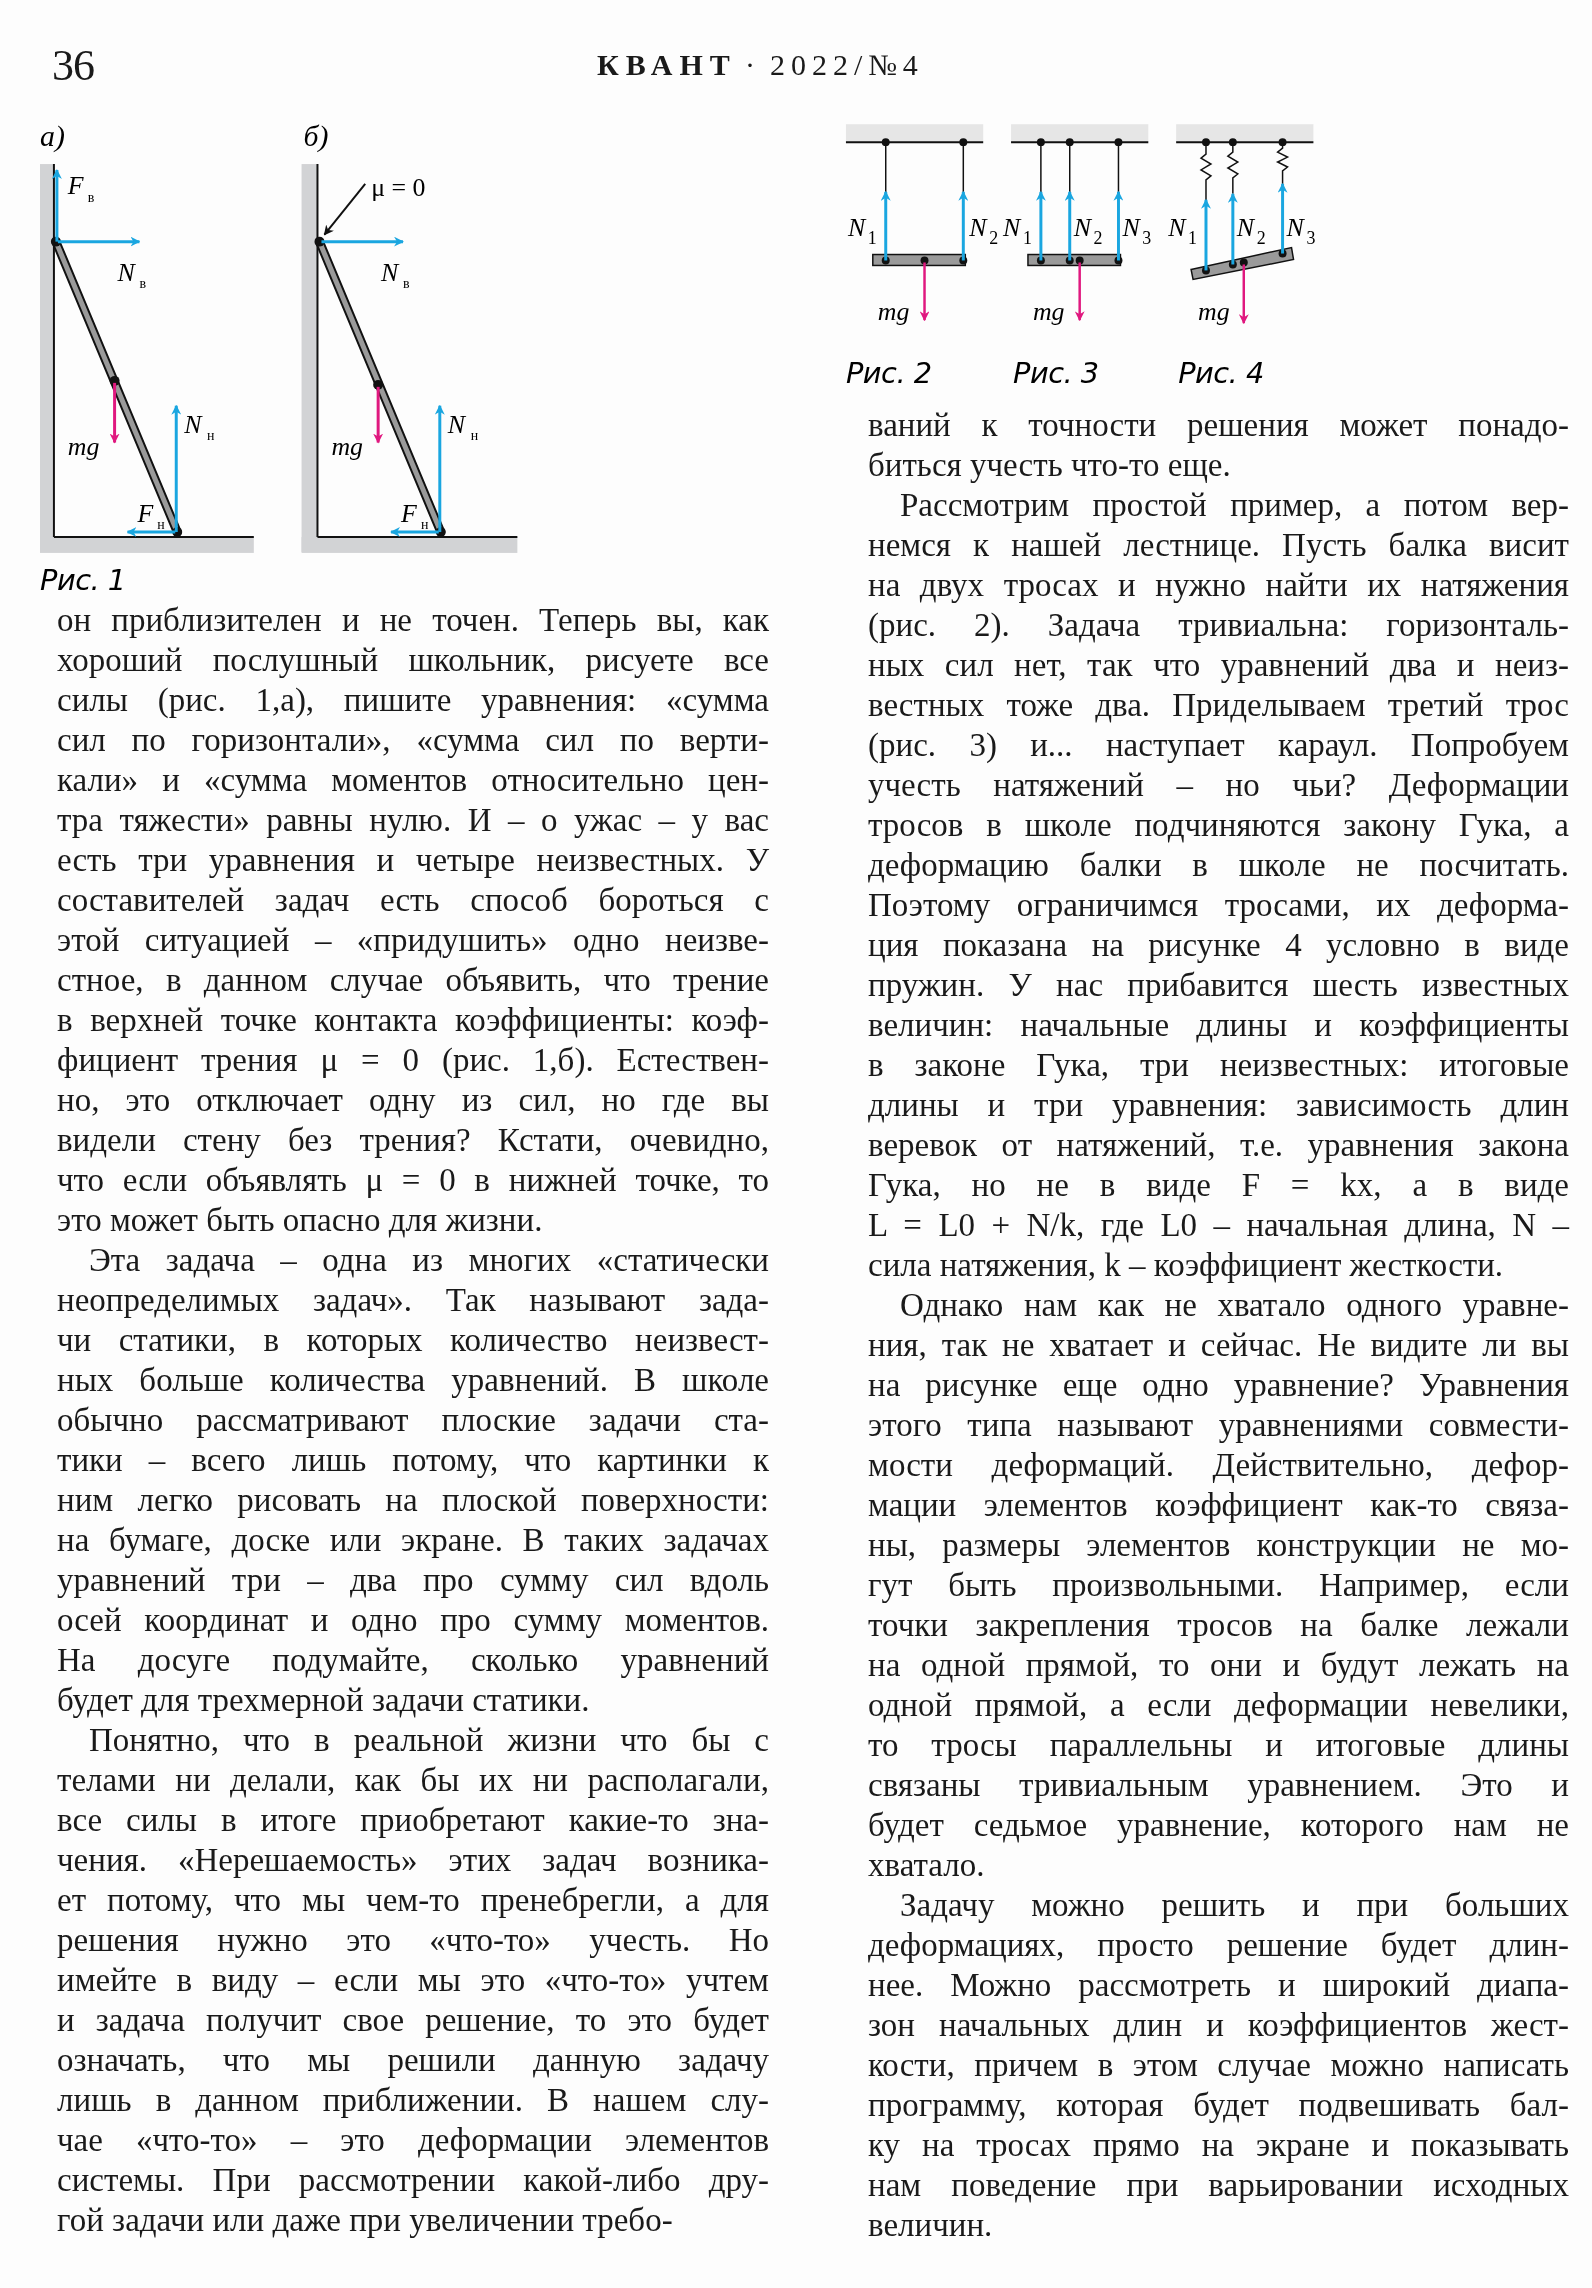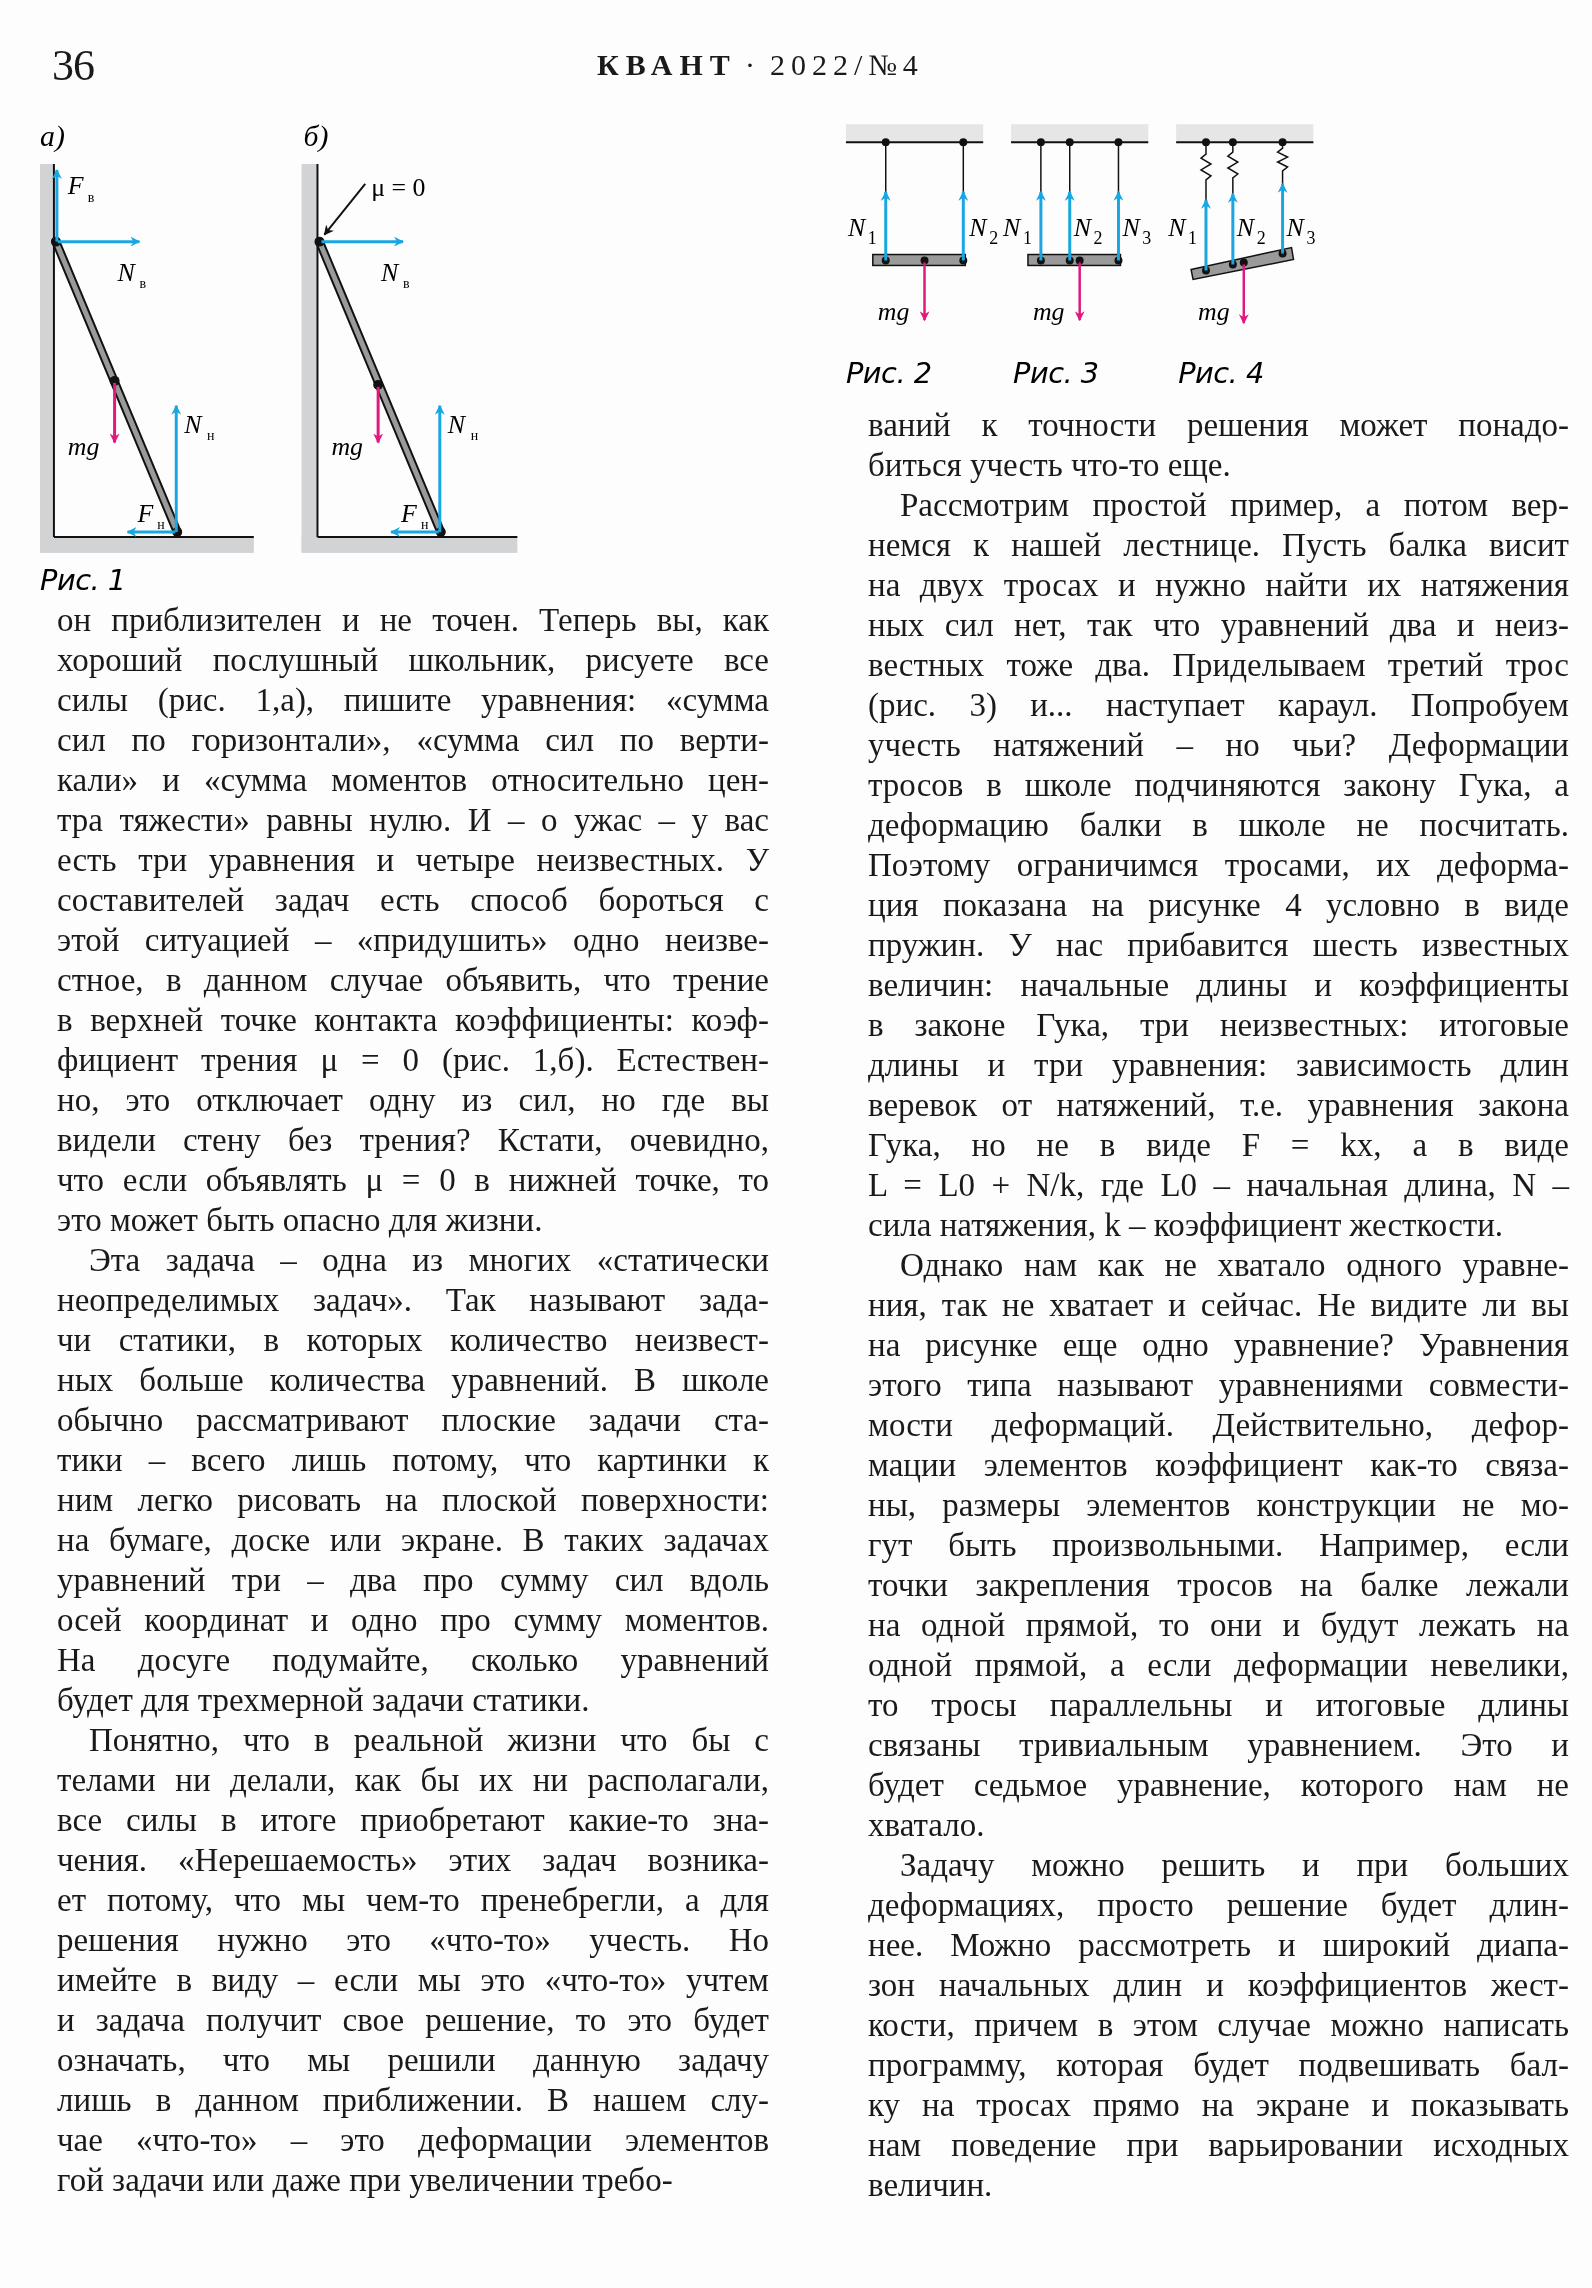--- a/index.html
+++ b/index.html
@@ -229,29 +229,31 @@
     <span class="line">телами ни делали, как бы их ни располагали,</span>
     <span class="line">все силы в итоге приобретают какие-то зна-</span>
     <span class="line">чения. «Нерешаемость» этих задач возника-</span>
     <span class="line">ет потому, что мы чем-то пренебрегли, а для</span>
     <span class="line">решения нужно это «что-то» учесть. Но</span>
     <span class="line">имейте в виду – если мы это «что-то» учтем</span>
     <span class="line">и задача получит свое решение, то это будет</span>
     <span class="line">означать, что мы решили данную задачу</span>
     <span class="line">лишь в данном приближении. В нашем слу-</span>
     <span class="line">чае «что-то» – это деформации элементов</span>
+    <span class="line">системы. При рассмотрении какой-либо дру-</span>
     <span class="line last">гой задачи или даже при увеличении требо-</span>
   </div>
 
 <div class="col col-right" id="col-right">
     <span class="line">ваний к точности решения может понадо-</span>
     <span class="line last">биться учесть что-то еще.</span>
     <span class="line" style="padding-left: 32px;">Рассмотрим простой пример, а потом вер-</span>
     <span class="line">немся к нашей лестнице. Пусть балка висит</span>
     <span class="line">на двух тросах и нужно найти их натяжения</span>
+    <span class="line">(рис. 2). Задача тривиальна: горизонталь-</span>
     <span class="line">ных сил нет, так что уравнений два и неиз-</span>
     <span class="line">вестных тоже два. Приделываем третий трос</span>
     <span class="line">(рис. 3) и... наступает караул. Попробуем</span>
     <span class="line">учесть натяжений – но чьи? Деформации</span>
     <span class="line">тросов в школе подчиняются закону Гука, а</span>
     <span class="line">деформацию балки в школе не посчитать.</span>
     <span class="line">Поэтому ограничимся тросами, их деформа-</span>
     <span class="line">ция показана на рисунке 4 условно в виде</span>
     <span class="line">пружин. У нас прибавится шесть известных</span>
     <span class="line">величин: начальные длины и коэффициенты</span>

